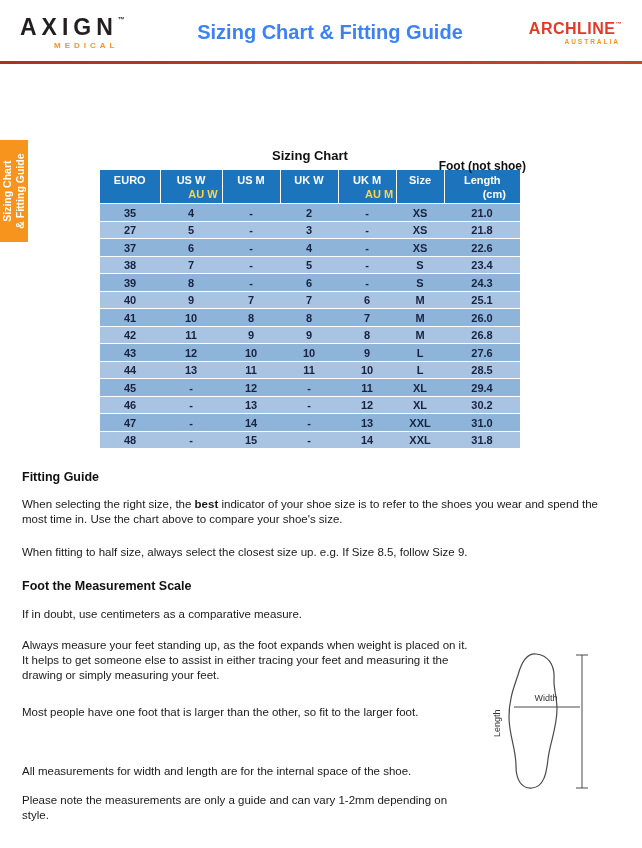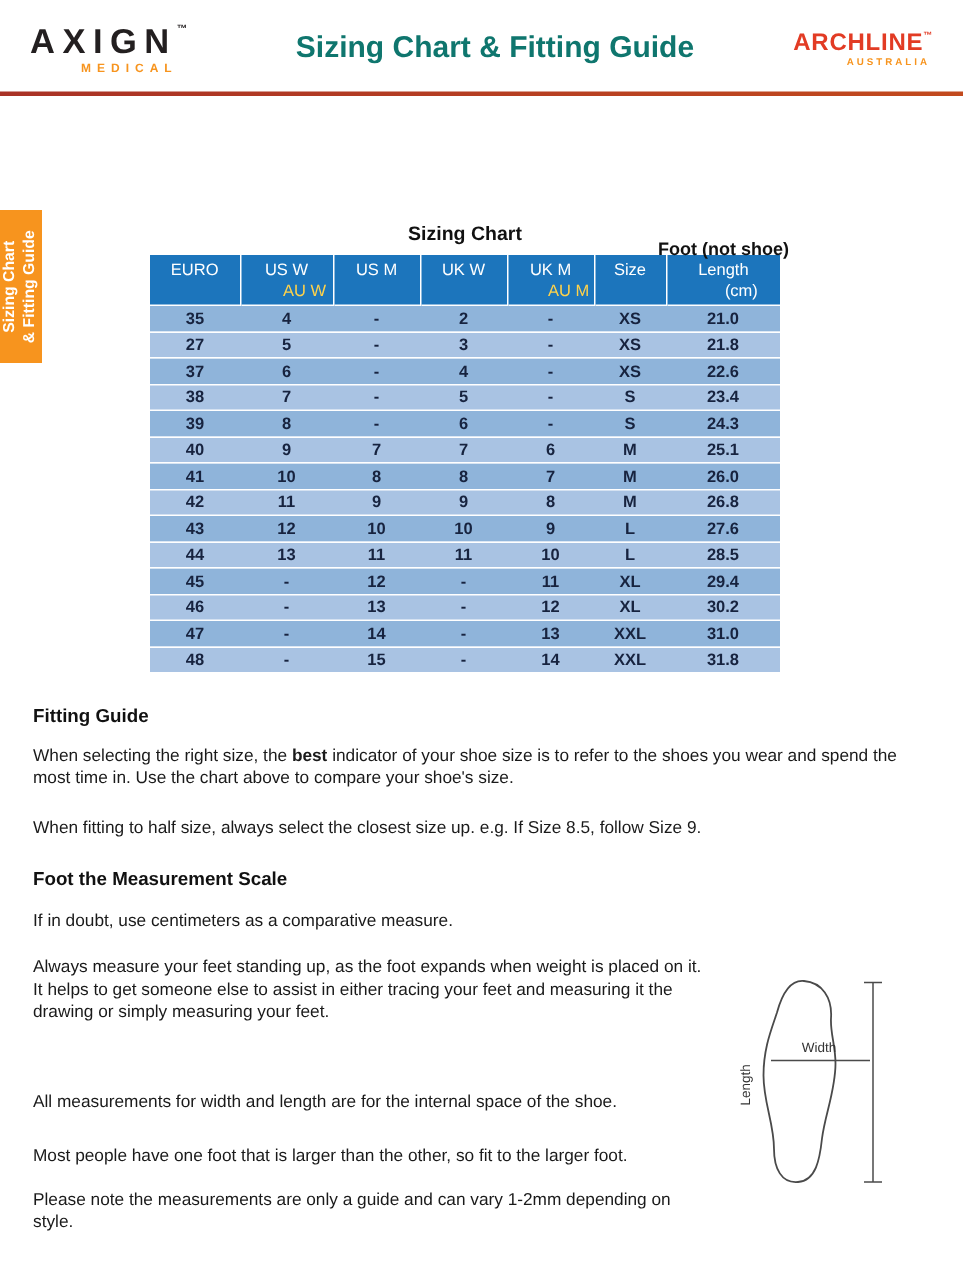--- a/index.html
+++ b/index.html
@@ -5,21 +5,21 @@
   * { margin:0; padding:0; box-sizing:border-box; }
   html,body { width:642px; height:848px; background:#fff; overflow:hidden;
     font-family:"Liberation Sans", sans-serif; color:#1a1a1a; position:relative; }
 
   
   .header { display:flex; align-items:center; padding:12px 20px 8px 20px; height:61px; }
   .brand-left { width:150px; }
   .brand-left .name { font-size:23px; font-weight:bold; letter-spacing:5px; color:#231f20; line-height:1; }
   .brand-left .name sup { font-size:7px; letter-spacing:0; vertical-align:top; }
   .brand-left .sub { font-size:8px; font-weight:bold; letter-spacing:4px; color:#f7941e; margin-top:2px; padding-left:34px; }
-  .page-title { flex:1; text-align:center; font-size:20px; font-weight:bold; color:#0f766e; }
+  .page-title { flex:1; text-align:center; font-size:20px; font-weight:bold; color:#3b82f6; }
   .brand-right { width:132px; text-align:right; }
   .brand-right .name { font-size:16px; font-weight:bold; letter-spacing:.5px; color:#e23b24; line-height:1; }
   .brand-right .name sup { font-size:6px; vertical-align:top; }
   .brand-right .sub { font-size:6.5px; font-weight:bold; letter-spacing:2px; color:#f7941e; margin-top:1px; padding-right:2px; }
   .rule { height:3px; background:linear-gradient(to right,#a93226,#c24a1e); }
 
   
   .side-tab { position:absolute; left:0; top:140px; width:28px; height:102px;
     background:#f7941e; display:flex; align-items:center; justify-content:center; }
   .side-tab .rot { transform:rotate(-90deg); white-space:nowrap; color:#fff;
@@ -27,21 +27,21 @@
 
   
   .chart-wrap { position:relative; width:420px; margin:84px 0 0 100px; }
   .chart-title { text-align:center; font-weight:bold; font-size:13px; color:#111; }
   .foot-note { position:absolute; right:-6px; top:11px; font-weight:bold; font-size:12px; color:#111; }
 
   table.sizing { width:420px; margin-top:7px; border-collapse:collapse; table-layout:fixed;
     text-align:center; font-size:11px; font-weight:bold; }
   col.c1{width:60px} col.c2{width:62px} col.c3{width:58px} col.c4{width:58px}
   col.c5{width:58px} col.c6{width:48px} col.c7{width:76px}
-  table.sizing th { background:#1c75bc; color:#fff; font-size:11px; font-weight:normal;
+  table.sizing th { background:#1c75bc; color:#fff; font-size:11px; font-weight:bold;
     padding:4px 0 3px 0; vertical-align:top; border-left:1px solid #fff; }
   table.sizing th:first-child { border-left:none; }
   table.sizing th .line2 { margin-top:2px;padding-left:24px; }
   table.sizing th .line2.accent { color:#ffd24a; }
   table.sizing td { padding:2.5px 0 2px 0; border-top:1px solid #fff; color:#17233f; }
   table.sizing tbody tr:nth-child(odd)  td { background:#8fb4da; }
   table.sizing tbody tr:nth-child(even) td { background:#a9c3e3; }
 
   
   .content { padding:0 22px; }
@@ -258,22 +258,22 @@
 </div>
 
 <div class="content">
   <div class="section-title" id="fitting-title">Fitting Guide</div>
   <p class="para" id="p1"><span>When selecting the right size, the </span><b>best</b><span> indicator of your shoe size is to refer to the shoes you wear and spend the most time in. Use the chart above to compare your shoe's size.</span></p>
   <p class="para" id="p2">When fitting to half size, always select the closest size up. e.g. If Size 8.5, follow Size 9.</p>
 
   <div class="section-title" id="measure-title">Foot the Measurement Scale</div>
   <p class="para" id="p3">If in doubt, use centimeters as a comparative measure.</p>
   <p class="para" id="p4">Always measure your feet standing up, as the foot expands when weight is placed on it. It helps to get someone else to assist in either tracing your feet and measuring it the drawing or simply measuring your feet.</p>
+  <p class="para" id="p5">Most people have one foot that is larger than the other, so fit to the larger foot.</p>
   <p class="para" id="p6">All measurements for width and length are for the internal space of the shoe.</p>
-  <p class="para" id="p5">Most people have one foot that is larger than the other, so fit to the larger foot.</p>
   <p class="para" id="p7">Please note the measurements are only a guide and can vary 1-2mm depending on style.</p>
 </div>
 
 <div class="foot-figure">
   <svg viewBox="0 0 100 145">
 
     <path d="M44 5 C56 6 63 16 62 30 C61.5 40 65 48 65 60 C65 78 58 94 56 110 C54.5 124 52 138 40 139 C29 140 24 130 24 117 C24 100 17 86 17 68 C17 50 22 38 26 26 C29 15 34 4 44 5 Z" fill="none" stroke="#4a4a4a" stroke-width="1.2"></path>
 
     <line x1="90" y1="6" x2="90" y2="139" stroke="#4a4a4a" stroke-width="1"></line>
     <line x1="84" y1="6" x2="96" y2="6" stroke="#4a4a4a" stroke-width="1"></line>

